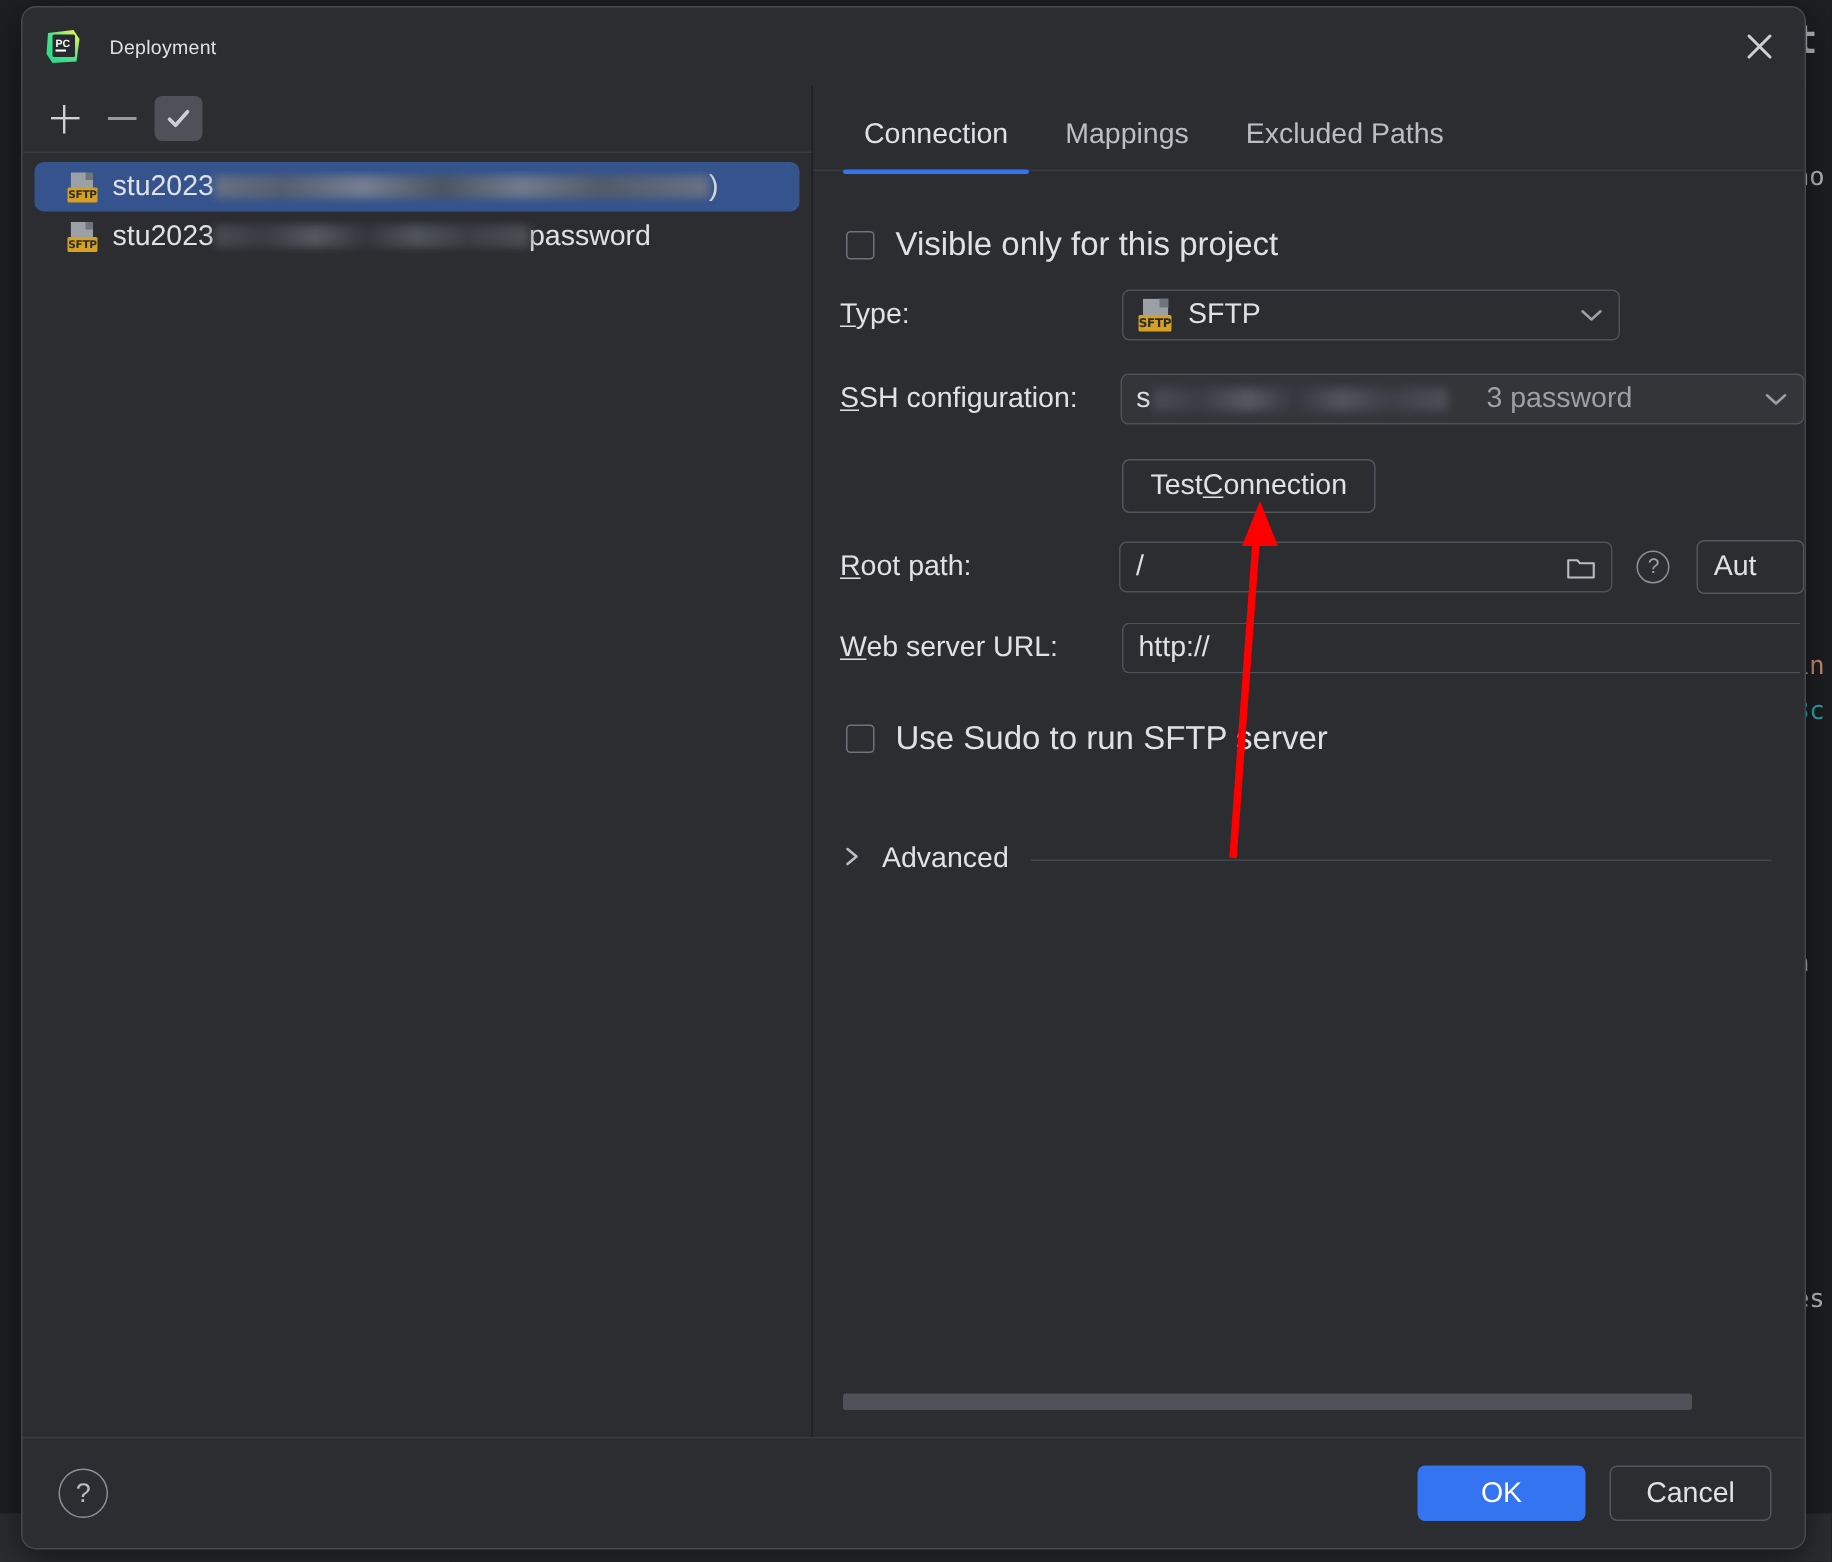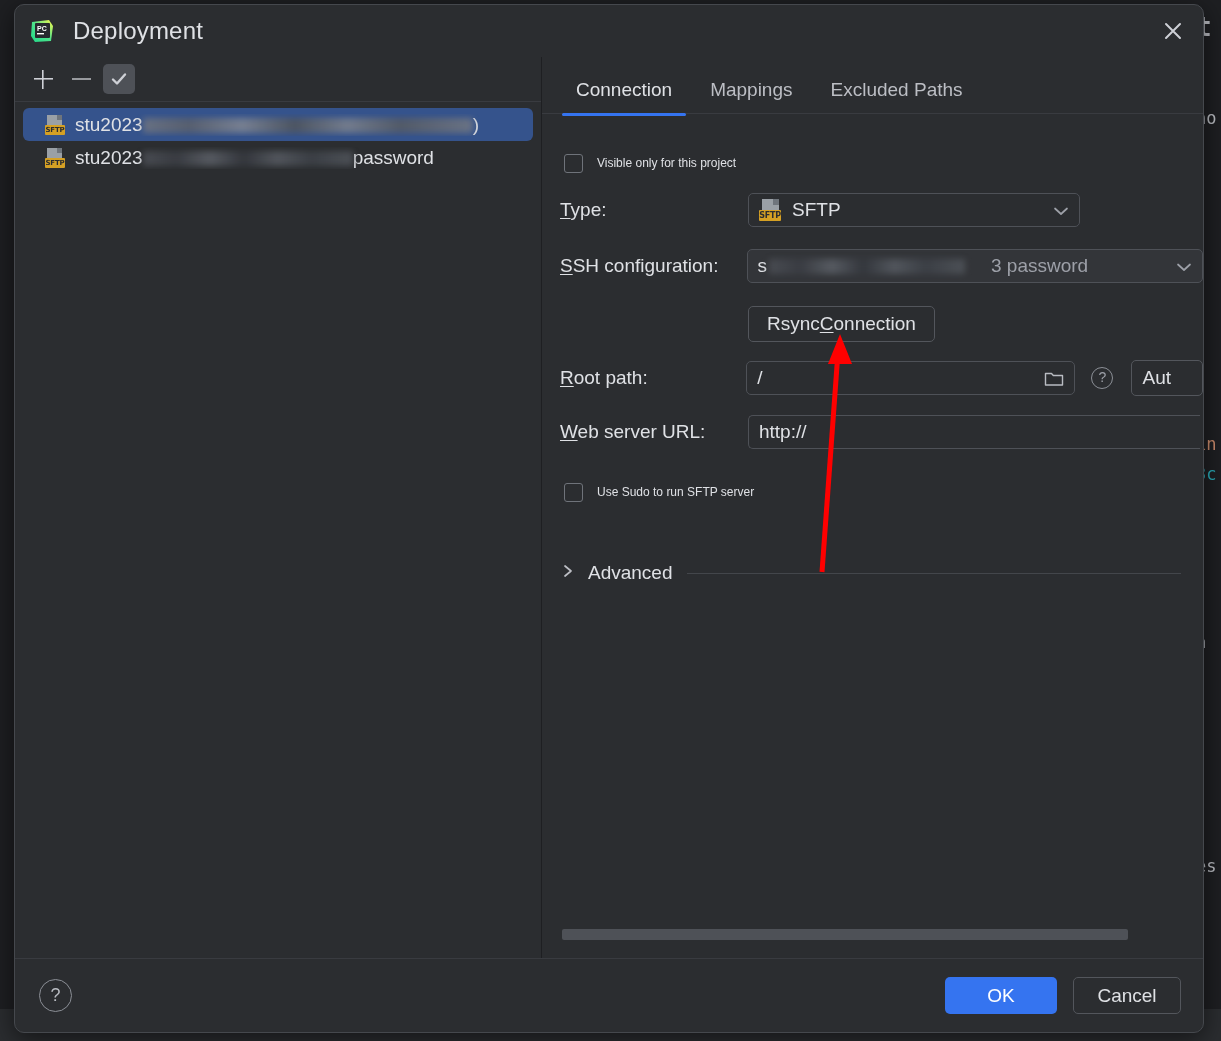--- a/index.html
+++ b/index.html
@@ -54,21 +54,21 @@
     height: 52px; flex: 0 0 52px;
     display: flex; align-items: center;
     padding: 0 14px 0 14px;
     position: relative;
   }
   .pc-logo {
     width: 26px; height: 26px; margin-right: 18px;
     position: relative; flex: 0 0 26px;
   }
   .dlg-title {
-    font-size: 24px; color: #dfe1e5; letter-spacing: .2px;
+    font-size: 13px; color: #dfe1e5; letter-spacing: .2px;
   }
   .close-btn {
     position: absolute; right: 14px; top: 10px;
     width: 32px; height: 32px; cursor: pointer;
   }
   .close-btn svg { display:block; }
 
   
   .dlg-body { flex: 1 1 auto; display: flex; min-height: 0; }
 
@@ -176,21 +176,21 @@
     padding: 28px 0 0 0;
   }
 
   .row { display: flex; align-items: center; margin-bottom: 0; }
 
   .cb {
     width: 19px; height: 19px; flex: 0 0 19px;
     border: 1.6px solid #6f737a; border-radius: 3px;
     background: #2b2d30; cursor: pointer;
   }
-  .cb-label { font-size: 12px; color: #dfe1e5; margin-left: 14px; }
+  .cb-label { font-size: 22px; color: #dfe1e5; margin-left: 14px; }
 
   .fld-label { font-size: 19px; color: #dfe1e5; white-space: nowrap; }
   .fld-label u { text-decoration: underline; text-underline-offset: 2px; }
 
   .combo {
     height: 34px; background: #2b2d30;
     border: 1px solid #4e5157; border-radius: 5px;
     display: flex; align-items: center; padding: 0 10px;
     cursor: pointer; color: #dfe1e5; font-size: 19px; gap: 9px;
   }
@@ -401,21 +401,21 @@
             <span class="caret">
               <svg width="16" height="10" viewBox="0 0 16 10">
                 <path d="M2 2.5 L8 8 L14 2.5" stroke="#9da0a8" stroke-width="1.7" fill="none" stroke-linecap="round" stroke-linejoin="round"></path>
               </svg>
             </span>
           </div>
         </div>
 
         <div class="row" style="padding-left:206px;height:56px;">
           <div class="btn">
-            <span>Rsync </span>
+            <span>Test </span>
               <u>C</u>
               <span>onnection</span>
           </div>
         </div>
 
         <div class="row" style="padding-left:18px;height:52px;">
           <div class="fld-label" style="width:188px;">
             <u>R</u>oot path:
           </div>
           <div class="textfield" style="width:332px;">

